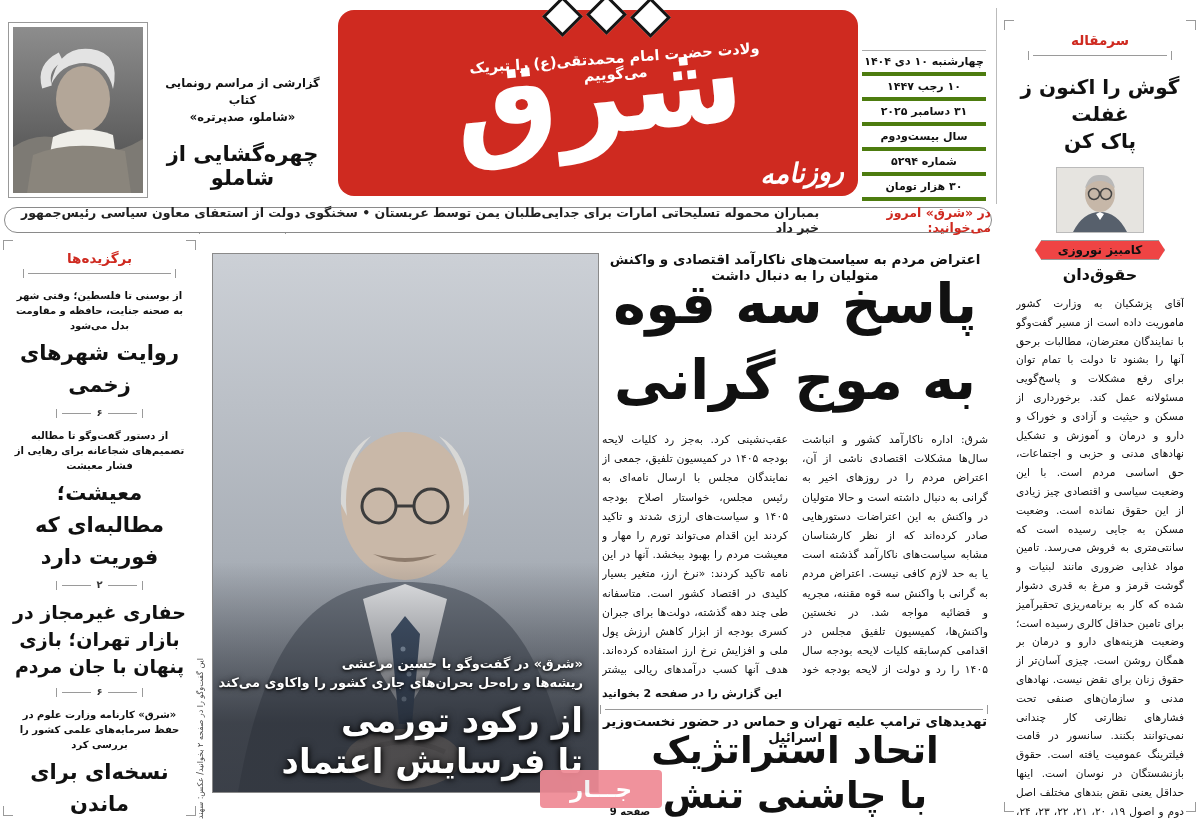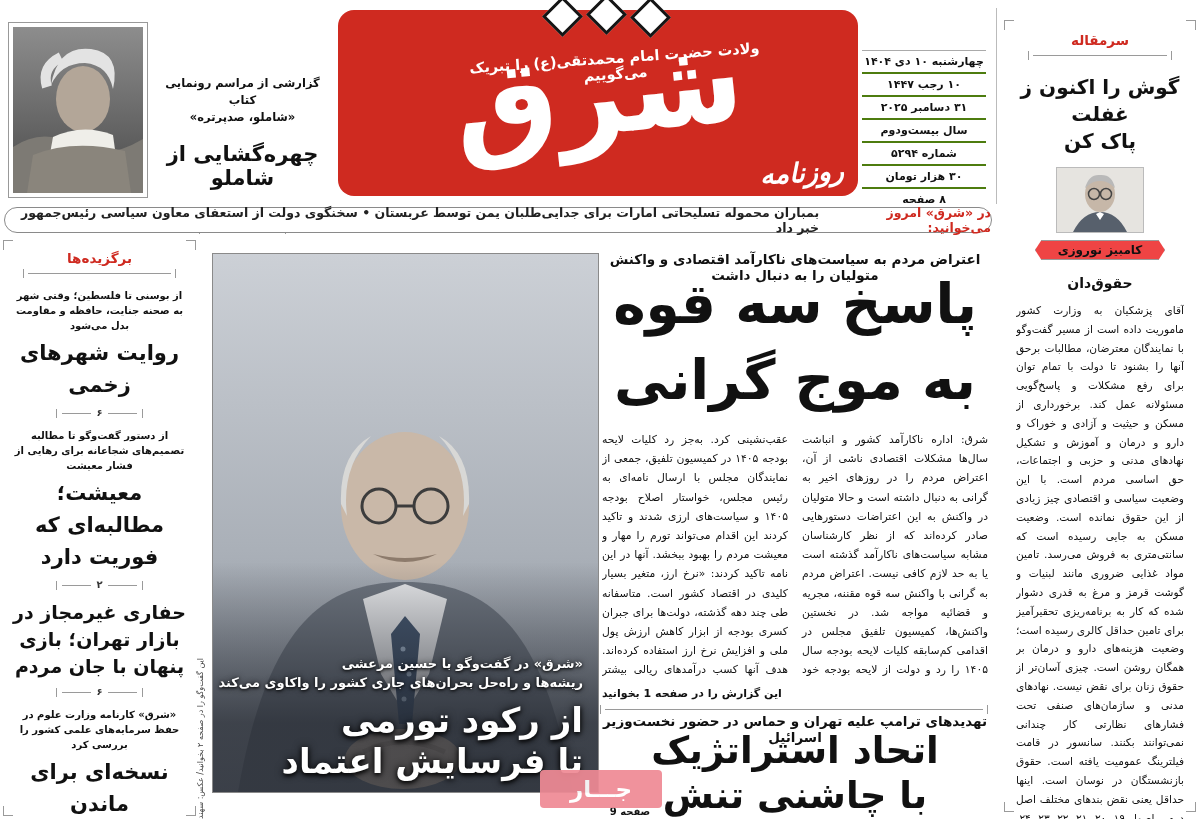--- a/index.html
+++ b/index.html
@@ -30,21 +30,21 @@
   .logo-name{position:absolute;left:0;right:0;top:-4px;text-align:center;color:#fff;
              font-size:116px;line-height:176px;font-weight:bold;transform:rotate(-6deg);}
   .logo-congrats{position:absolute;top:40px;right:78px;width:330px;text-align:center;color:#fff;
                  font-size:14.5px;font-weight:bold;transform:rotate(-4deg);}
   .logo-rooznameh{position:absolute;bottom:8px;right:14px;color:#fff;font-size:27px;font-weight:bold;
                   font-style:italic;transform:rotate(-3deg);}
   .logo-dot{position:absolute;width:23px;height:23px;background:#fff;border:3px solid #151515;
             transform:rotate(45deg);z-index:3;}
 
   .dateline{left:862px;top:50px;width:124px;border-top:1px solid #aaa;}
-  .dateline div{height:21px;line-height:21px;border-bottom:2px solid #4d7c0f;text-align:center;
+  .dateline div{height:21px;line-height:21px;border-bottom:4px solid #4d7c0f;text-align:center;
                 font-size:11px;font-weight:bold;}
 
   .photo-frame{border:1px solid #999;background:#fff;padding:4px;box-sizing:border-box;}
   .photo-fill{width:100%;height:100%;display:block;}
 
   
   .today-bar{left:4px;top:207px;width:988px;height:26px;border:1px solid #8a8a8a;border-radius:13px;
              display:flex;align-items:center;justify-content:center;gap:6px;font-size:12.5px;
              box-sizing:border-box;background:#fff;}
 
@@ -84,21 +84,21 @@
              font-weight:bold;z-index:6;opacity:.93;}
   .page4{left:598px;top:806px;width:64px;text-align:center;font-size:10px;font-weight:bold;}
 
   
   .sidebar{left:1004px;top:20px;width:192px;height:792px;text-align:center;box-sizing:border-box;
            padding:12px 12px 0;}
   .sb-headline{font-size:20px;line-height:27px;font-weight:bold;margin-top:14px;letter-spacing:-.5px;}
   .sb-photo{width:86px;height:64px;margin:12px auto 0;border:1px solid #bbb;overflow:hidden;background:#e9e7e4;}
   .nameplate{width:128px;margin:7px auto 0;border:1px solid #9a9a9a;background:#ef4444;font-size:12px;
              font-weight:bold;padding:2px 0;clip-path:polygon(0 50%,5% 0,95% 0,100% 50%,95% 100%,5% 100%);}
-  .sb-role{font-size:14px;font-weight:bold;margin-top:15px;}
+  .sb-role{font-size:16px;font-weight:bold;margin-top:5px;}
   .sb-body{margin-top:10px;font-size:10.6px;line-height:18.8px;text-align:justify;height:540px;overflow:hidden;}
 
   .vline{width:1px;background:#bbb;}
 </style>
 </head>
 <body>
 
 <div class="page">
 
   <div class="abs photo-frame" style="left:8px;top:22px;width:140px;height:176px;">
@@ -241,21 +241,21 @@
     </div>
   </div>
   <div class="abs v-credit">این گفت‌وگو را در صفحه ۲ بخوانید/ عکس: سهند تاکی، شرق</div>
 
   <div class="abs ms-kicker">اعتراض مردم به سیاست‌های ناکارآمد اقتصادی و واکنش متولیان را به دنبال داشت</div>
   <div class="abs ms-headline">
     <div>پاسخ سه قوه</div>
     <div>به موج گرانی</div>
   </div>
   <div class="abs ms-body">شرق: اداره ناکارآمد کشور و انباشت سال‌ها مشکلات اقتصادی ناشی از آن، اعتراض مردم را در روزهای اخیر به گرانی به دنبال داشته است و حالا متولیان در واکنش به این اعتراضات دستورهایی صادر کرده‌اند که از نظر کارشناسان مشابه سیاست‌های ناکارآمد گذشته است یا به حد لازم کافی نیست. اعتراض مردم به گرانی با واکنش سه قوه مقننه، مجریه و قضائیه مواجه شد. در نخستین واکنش‌ها، کمیسیون تلفیق مجلس در اقدامی کم‌سابقه کلیات لایحه بودجه سال ۱۴۰۵ را رد و دولت از لایحه بودجه خود عقب‌نشینی کرد. به‌جز رد کلیات لایحه بودجه ۱۴۰۵ در کمیسیون تلفیق، جمعی از نمایندگان مجلس با ارسال نامه‌ای به رئیس مجلس، خواستار اصلاح بودجه ۱۴۰۵ و سیاست‌های ارزی شدند و تاکید کردند این اقدام می‌تواند تورم را مهار و معیشت مردم را بهبود ببخشد. آنها در این نامه تاکید کردند: «نرخ ارز، متغیر بسیار کلیدی در اقتصاد کشور است. متاسفانه طی چند دهه گذشته، دولت‌ها برای جبران کسری بودجه از ابزار کاهش ارزش پول ملی و افزایش نرخ ارز استفاده کرده‌اند. هدف آنها کسب درآمدهای ریالی بیشتر حاصل از صادرات نفت و تامین منابع مالی است، اما چون دولت خود بزرگ‌ترین مصرف‌کننده در کشور است، از این رو با افزایش نرخ ارز و آثار تورمی آن، هزینه‌های دولت (مثل هزینه عمرانی، خرید کالا و خدمات برای دستگاه‌های اجرایی، افزایش دستمزدها به دلیل افزایش تورم ناشی از نرخ ارز، جبران قیمت‌ها برای اقشار آسیب‌پذیر و...) افزایش یافته و باعث افزایش کسری بودجه می‌شود». آنها در ادامه تاکید کردند که دولت پرداخت ارز ترجیحی ۲۸ هزار و ۵۰۰ تومانی را ادامه دهد.</div>
-  <div class="abs ms-readmore">این گزارش را در صفحه 1 بخوانید</div>
+  <div class="abs ms-readmore">این گزارش را در صفحه 2 بخوانید</div>
 
   <div class="abs divider">
     <span class="pm-tick"></span>
       <span class="pm-line"></span>
       <span class="pm-tick"></span>
   </div>
 
   <div class="abs ss-kicker">تهدیدهای ترامپ علیه تهران و حماس در حضور نخست‌وزیر اسرائیل</div>
   <div class="abs ss-headline">
     <div>اتحاد استراتژیک</div>

